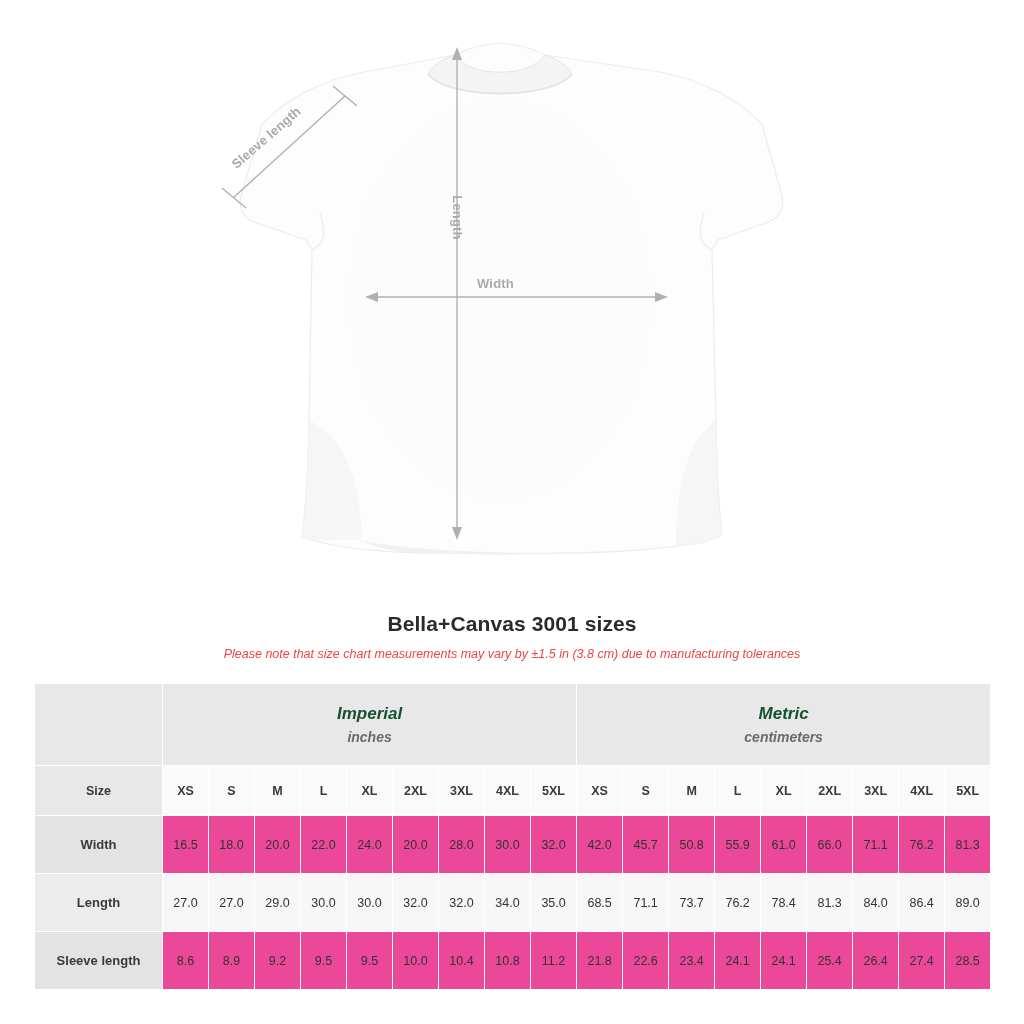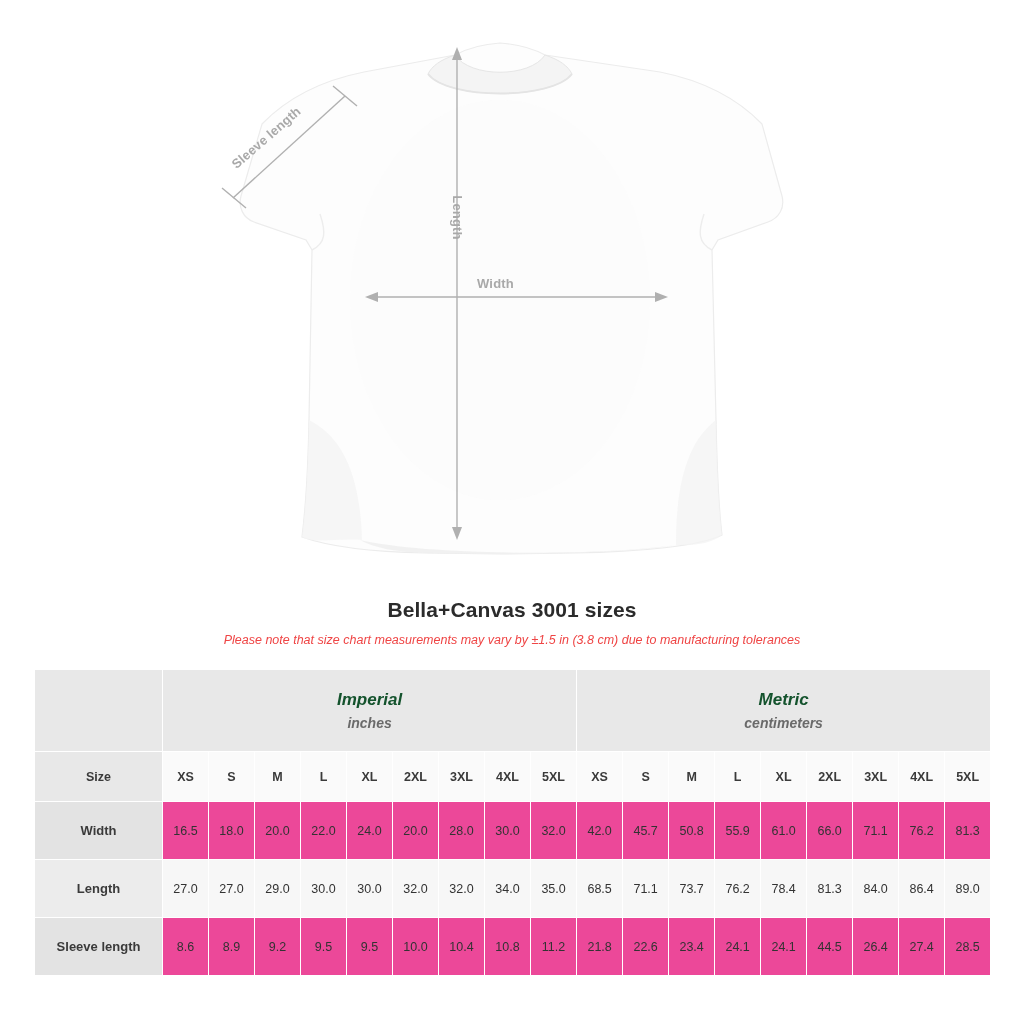--- a/index.html
+++ b/index.html
@@ -51,21 +51,21 @@
     transform-origin: center center;
   }
   #label-width {
     left: 477px;
     top: 276px;
   }
 
   
   #title-block {
     text-align: center;
-    margin-top: 18px;
+    margin-top: 32px;
   }
   #chart-title {
     font-size: 21px;
     font-weight: bold;
     color: #2b2b2b;
     margin: 0;
     letter-spacing: 0.1px;
   }
   #chart-note {
     font-size: 12.5px;
@@ -312,21 +312,21 @@
             <td class="val">9.5</td>
             <td class="val">10.0</td>
             <td class="val">10.4</td>
             <td class="val">10.8</td>
             <td class="val">11.2</td>
             <td class="val">21.8</td>
             <td class="val">22.6</td>
             <td class="val">23.4</td>
             <td class="val">24.1</td>
             <td class="val">24.1</td>
-            <td class="val">44.5</td>
+            <td class="val">25.4</td>
             <td class="val">26.4</td>
             <td class="val">27.4</td>
             <td class="val">28.5</td>
           </tr>
         </tbody>
     </table>
   </div>
 
 </div>
 

